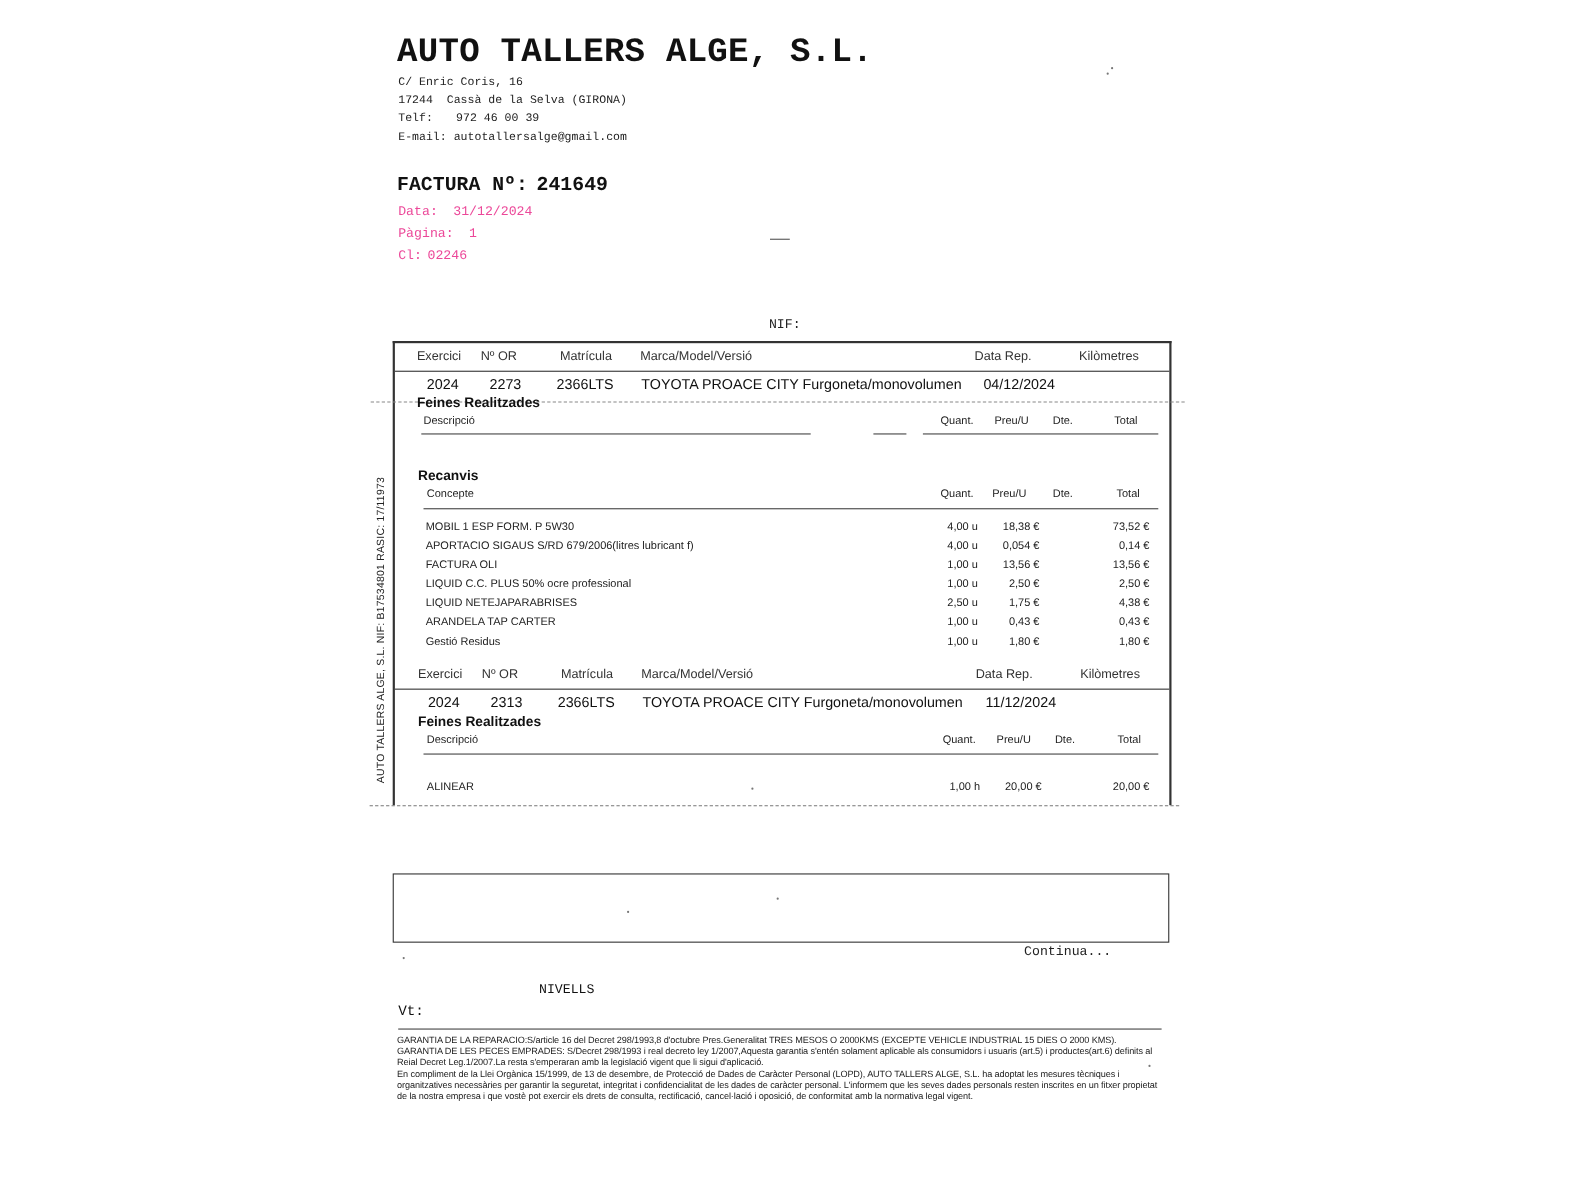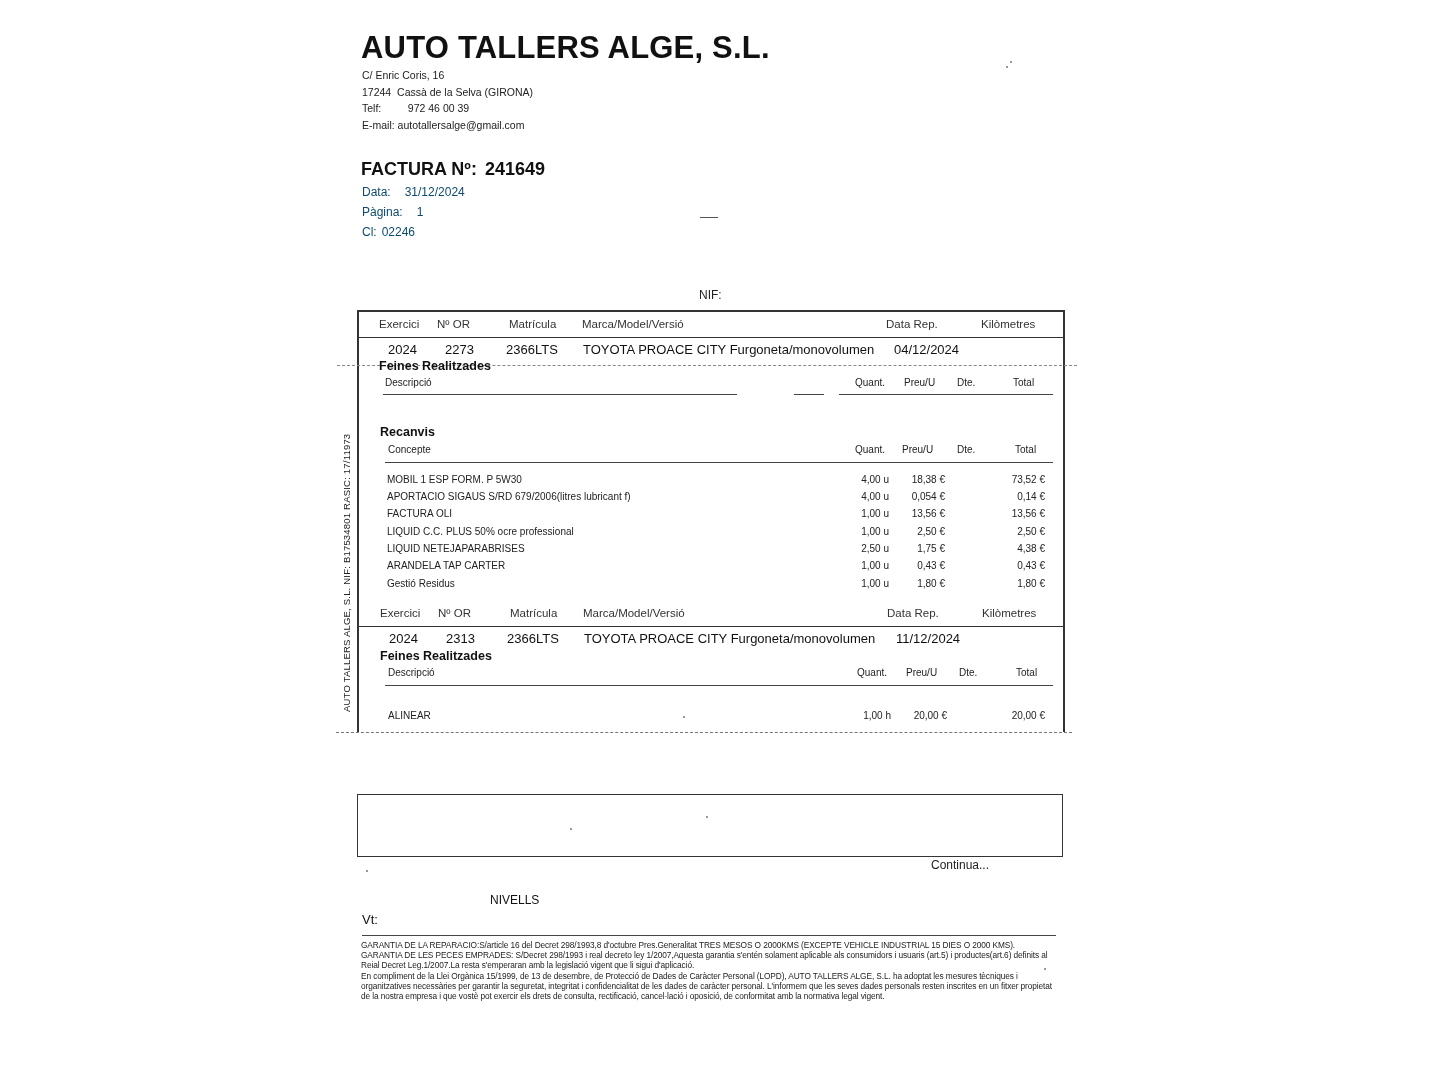--- a/index.html
+++ b/index.html
@@ -1,24 +1,24 @@
 <!DOCTYPE html>
 <html><head>
   <meta charset="utf-8">
   <style>
     html, body { margin: 0; padding: 0; background: #ffffff; }
     body { width: 1440px; height: 1080px; position: relative; overflow: hidden;
            font-family: "Liberation Sans", sans-serif; color: #1a1a1a; }
-    .abs { position: absolute; white-space: nowrap; }
+    .abs { position: absolute; white-space: nowrap; font-family: Liberation Mono, monospace; }
     .company { left: 361px; top: 30px; font-size: 31px; font-weight: bold; letter-spacing: 0.2px; color: #111; }
     .addr { left: 362px; font-size: 10.5px; color: #222; }
     .addr .lbl { display: inline-block; min-width: 40px; }
     .inv-title { left: 361px; top: 159px; font-size: 18px; font-weight: bold; color: #111; }
     .inv-title .num { margin-left: 8px; }
-    .meta { left: 362px; font-size: 12px; color: #0c4a6e; }
+    .meta { left: 362px; font-size: 12px; color: #ec4899; }
     .meta .v { margin-left: 14px; }
     .nif { left: 699px; top: 288px; font-size: 12px; color: #222; }
 
     .frame { position: absolute; left: 357px; top: 310px; width: 704px; height: 420px;
              border-left: 2px solid #333; border-right: 2px solid #333; border-top: 2px solid #333; }
     .frame-bottom { position: absolute; left: 336px; top: 732px; width: 736px; border-top: 1px dashed #777; }
     .hdr-row { position: absolute; left: 0; width: 704px; height: 24px; font-size: 11.5px; color: #333; }
     .hdr-row span, .val-row span { position: absolute; top: 4px; }
     .val-row { position: absolute; left: 0; width: 704px; height: 20px; font-size: 13px; color: #111; border-top: 1.5px solid #333; }
     .sec-title { position: absolute; font-size: 12.5px; font-weight: bold; color: #111; }

